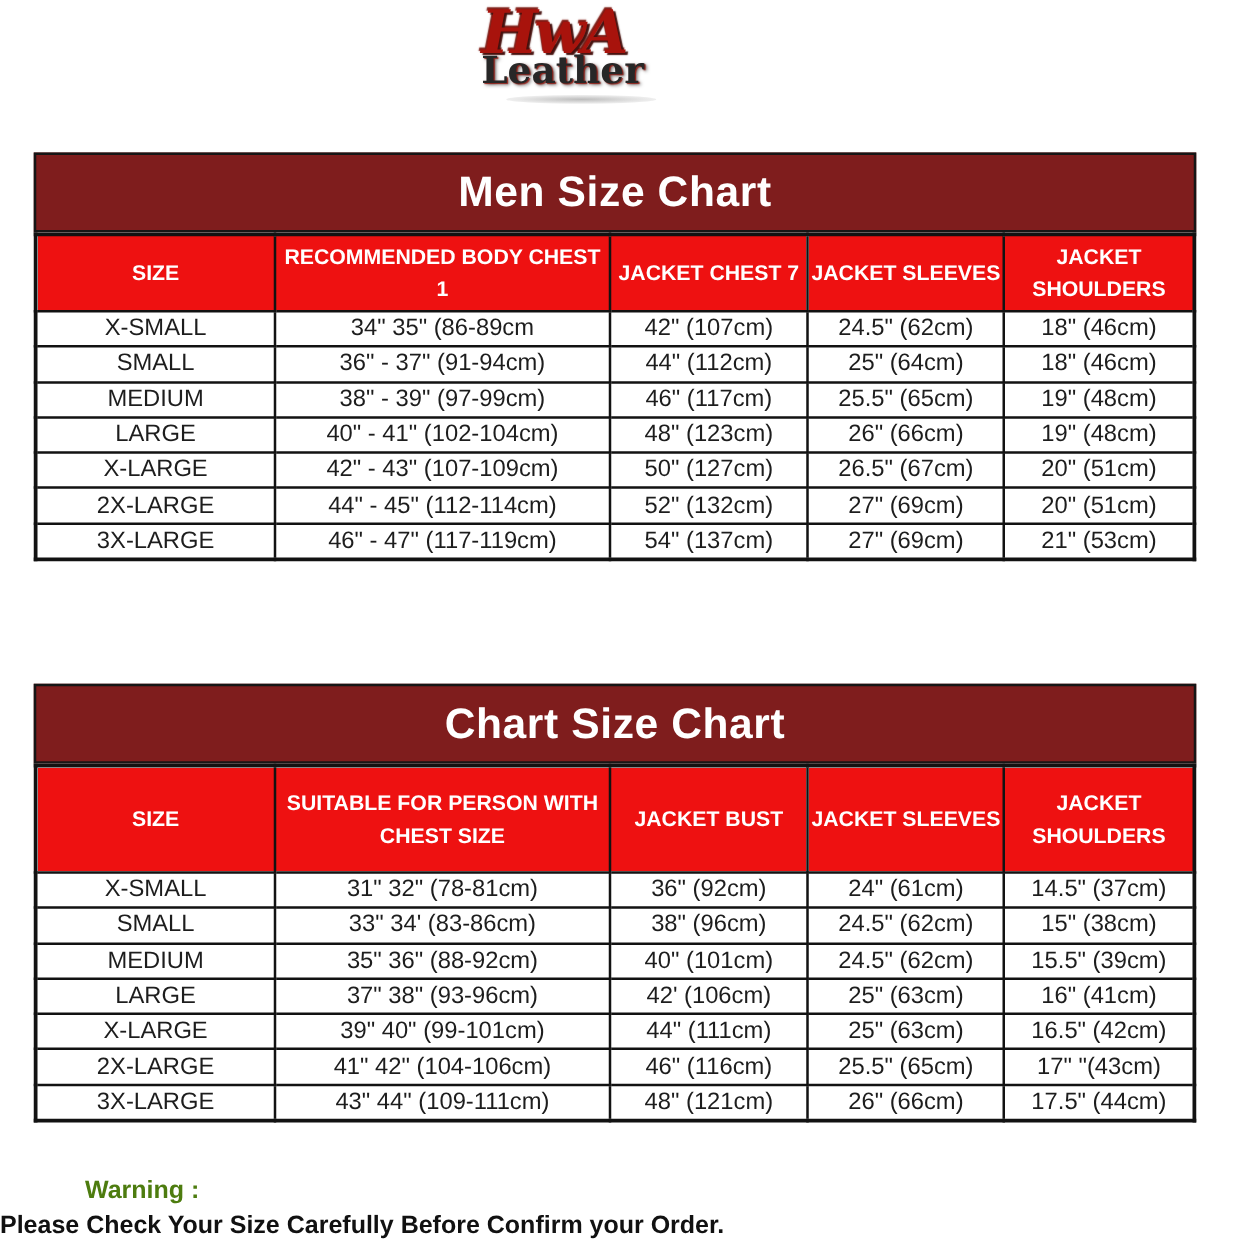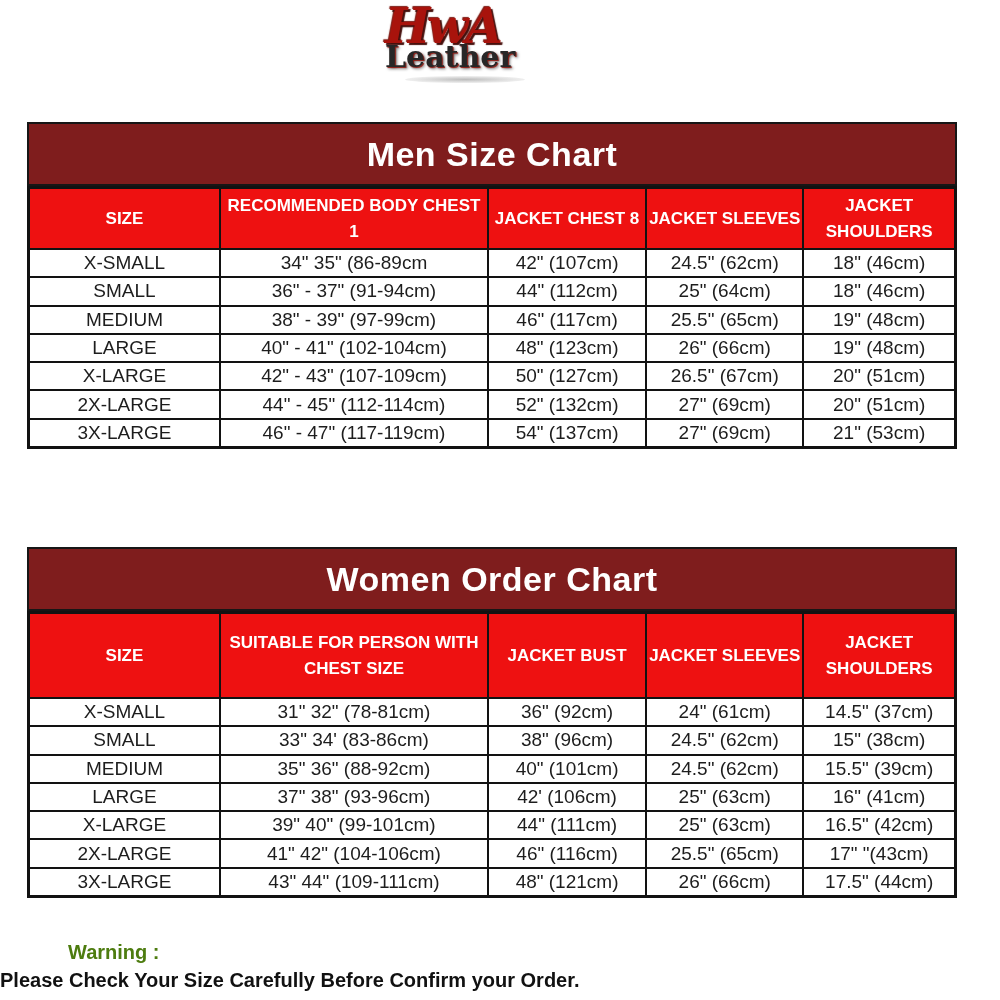--- a/index.html
+++ b/index.html
@@ -72,21 +72,21 @@
           <col style="width:190px">
           <col style="width:266px">
           <col style="width:157px">
           <col style="width:156px">
           <col style="width:151px">
         </colgroup>
       <tbody>
         <tr class="head">
           <td>SIZE</td>
           <td>RECOMMENDED BODY CHEST 1</td>
-          <td>JACKET CHEST 8</td>
+          <td>JACKET CHEST 7</td>
           <td>JACKET SLEEVES</td>
           <td>JACKET SHOULDERS</td>
         </tr>
         <tr class="data">
           <td>X-SMALL</td>
           <td>34" 35" (86-89cm</td>
           <td>42" (107cm)</td>
           <td>24.5" (62cm)</td>
           <td>18" (46cm)</td>
         </tr>
@@ -130,21 +130,21 @@
           <td>46" - 47" (117-119cm)</td>
           <td>54" (137cm)</td>
           <td>27" (69cm)</td>
           <td>21" (53cm)</td>
         </tr>
       </tbody>
     </table>
   </div>
 
   <div class="chart chart-women">
-    <div class="title-bar">Women Order Chart</div>
+    <div class="title-bar">Chart Size Chart</div>
     <table class="size-table">
       <colgroup>
           <col style="width:190px">
           <col style="width:266px">
           <col style="width:157px">
           <col style="width:156px">
           <col style="width:151px">
         </colgroup>
       <tbody>
         <tr class="head">

